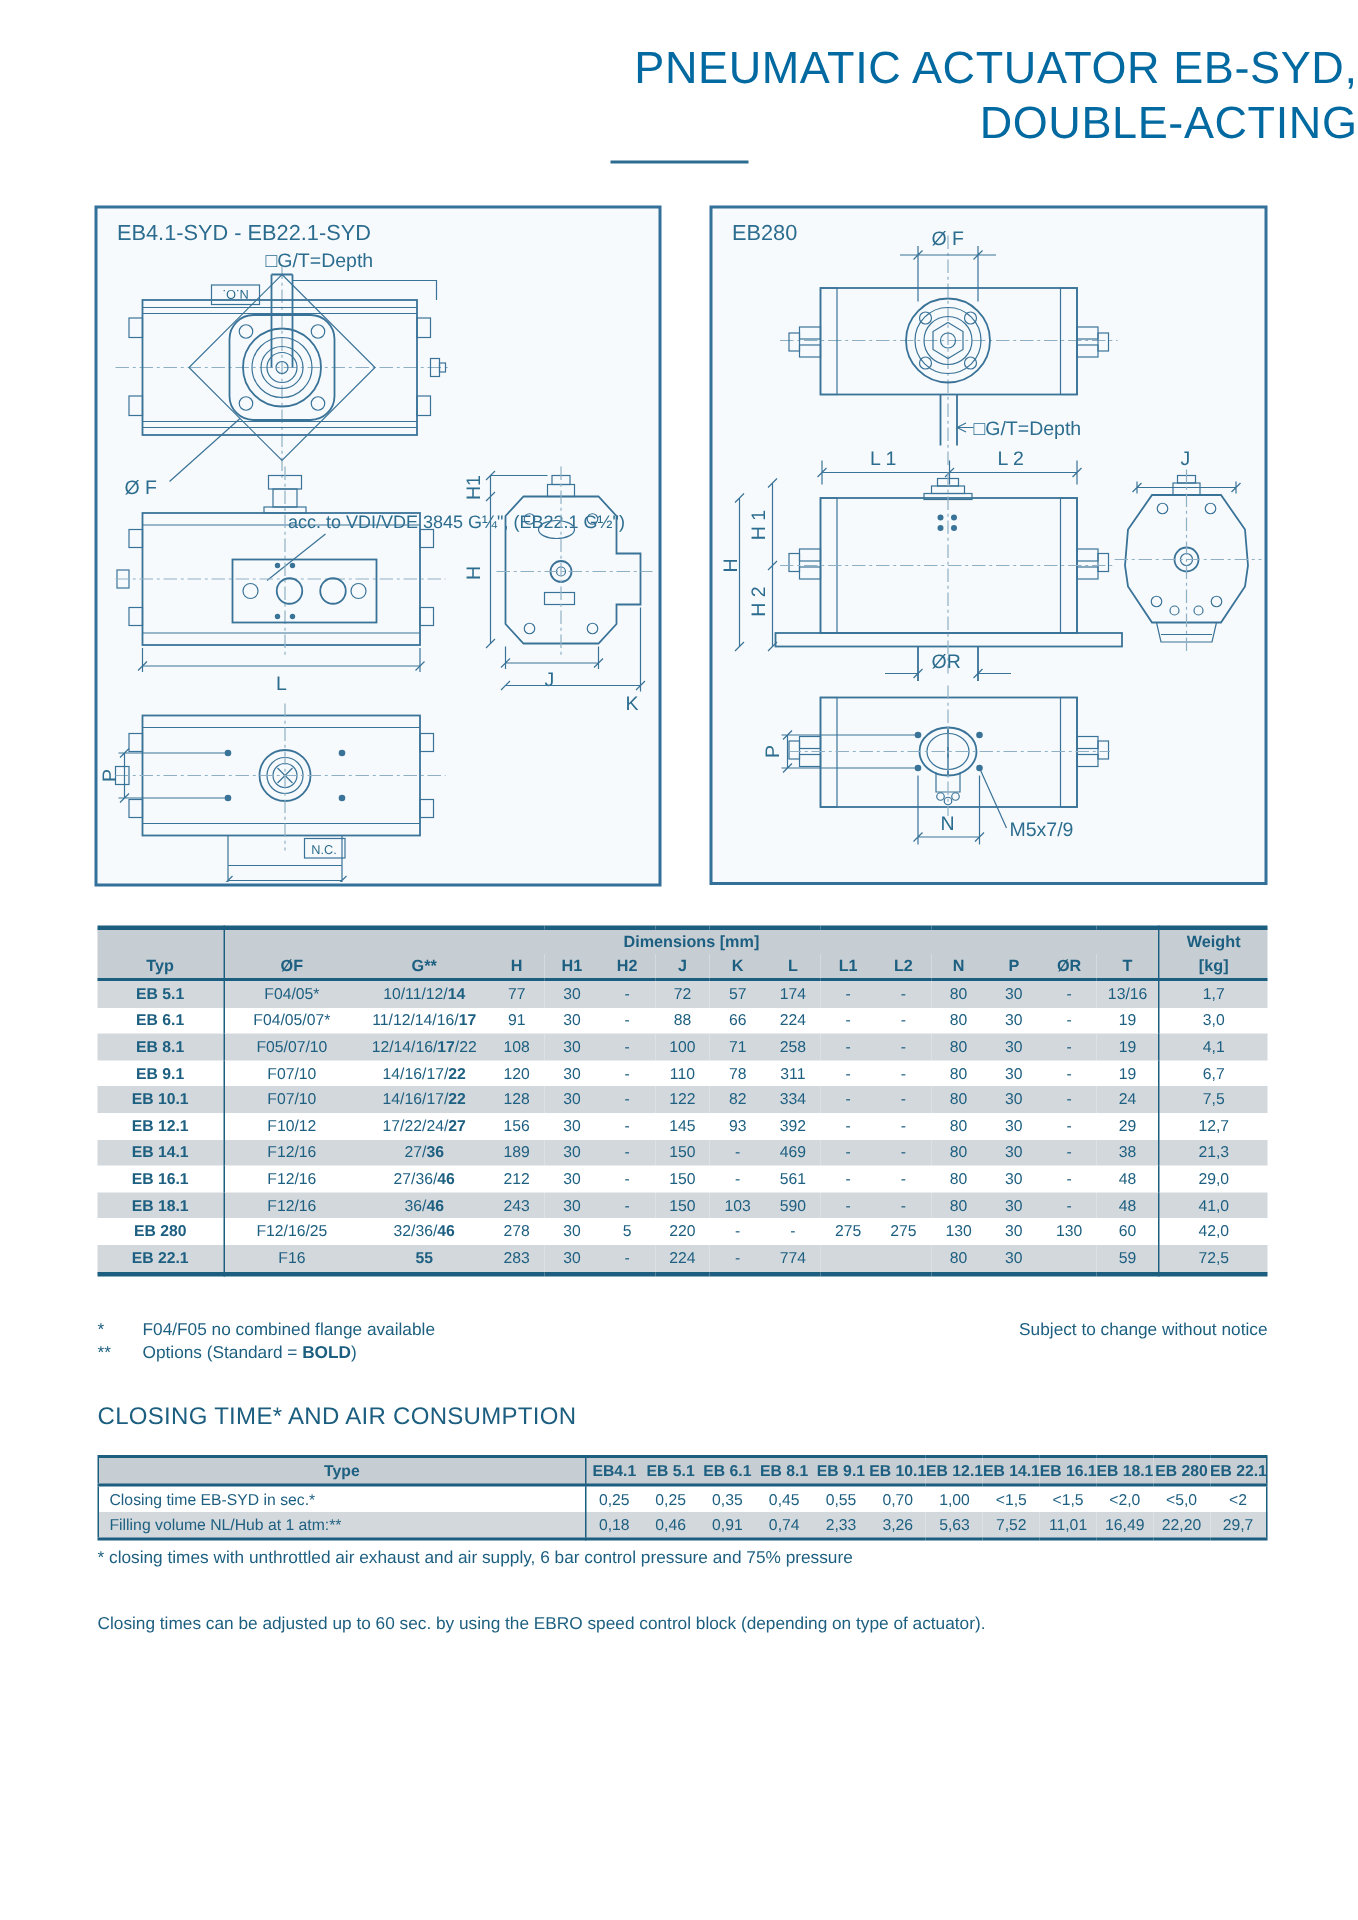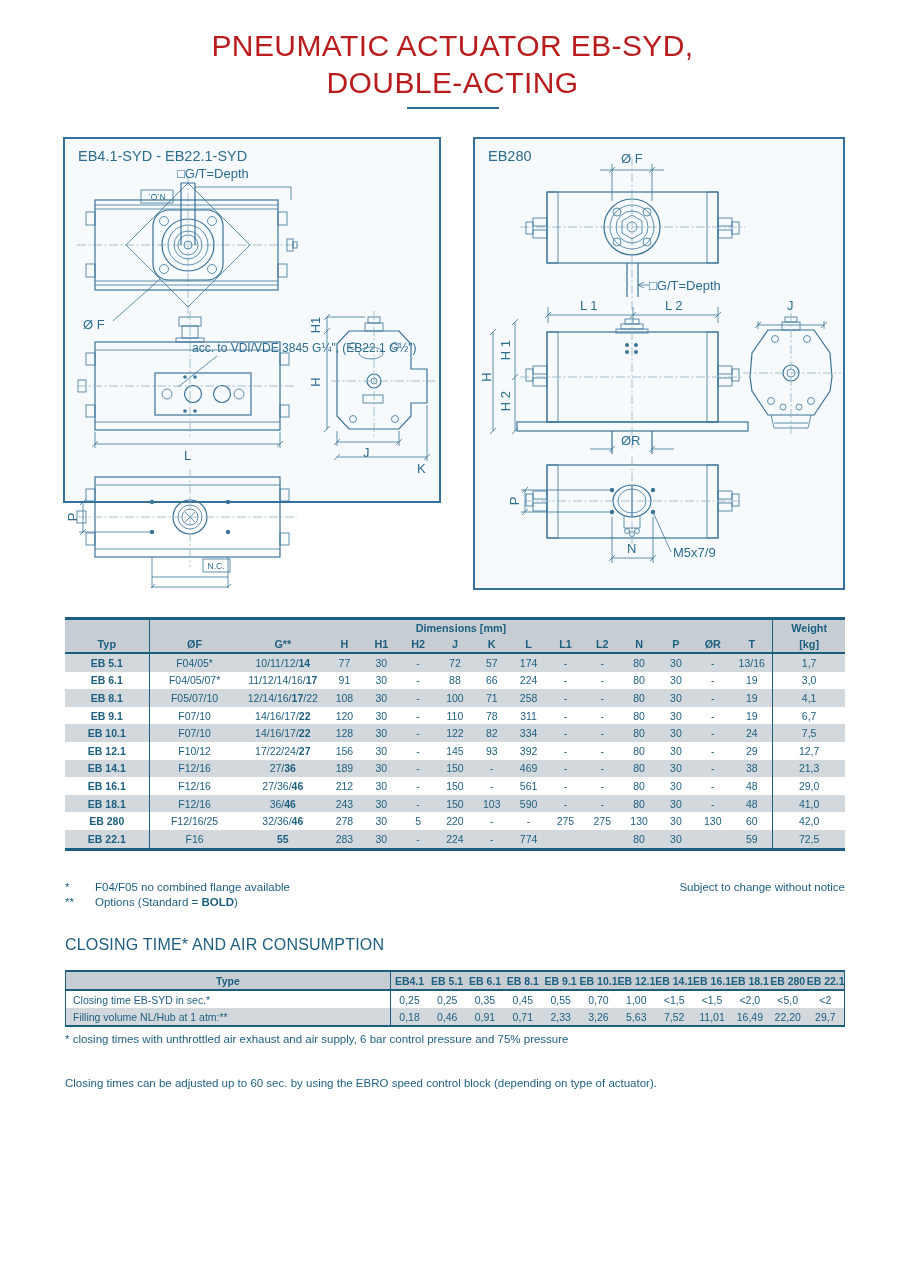--- a/index.html
+++ b/index.html
@@ -1,22 +1,22 @@
 <!DOCTYPE html>
 <html><head>
 <meta charset="utf-8">
 <style>
   *{box-sizing:border-box;margin:0;padding:0}
   html,body{width:905px;height:1280px;background:#ffffff}
   body{font-family:"Liberation Sans",sans-serif;position:relative;color:#1d5f80}
-  .title{position:absolute;top:27px;left:0;width:100%;text-align:center;color:#b91c1c;
+  .title{position:absolute;top:27px;left:0;width:100%;text-align:right;color:#0369a1;
          font-size:30px;line-height:37px;font-weight:400;letter-spacing:.4px}
   .title-underline{width:92px;height:2px;background:#2c6d8f;margin:6px auto 0}
   .dbox{position:absolute;top:137px;border:2px solid #34719a;background:#f7fafc}
-  .dbox.left{left:63px;width:378px;height:366px}
+  .dbox.left{left:63px;width:378px;height:454px}
   .dbox.right{left:473px;width:372px;height:453px}
   .dtitle{position:absolute;top:9px;left:13px;font-size:14.5px;color:#2c6d8f;z-index:2}
   .dbox svg{position:absolute;top:0;left:0}
   svg text{fill:#2c6d8f;font-family:"Liberation Sans",sans-serif}
   .lw{stroke:#3a7398;stroke-width:1.2;fill:none}
   .lt{stroke:#3a7398;stroke-width:.8;fill:none}
   .cl{stroke:#8fb0c4;stroke-width:.8;fill:none;stroke-dasharray:9 2.5 2 2.5}
   .fl{fill:#3a7398;stroke:none}
   table{border-collapse:collapse;position:absolute;left:65px;width:780px;
         font-size:10.5px;color:#1d5f80;table-layout:fixed}
@@ -583,21 +583,21 @@
         <td>&lt;1,5</td>
         <td>&lt;2,0</td>
         <td>&lt;5,0</td>
         <td>&lt;2</td>
       </tr>
       <tr class="alt">
         <td class="label">Filling volume NL/Hub at 1 atm:**</td>
         <td>0,18</td>
         <td>0,46</td>
         <td>0,91</td>
-        <td>0,71</td>
+        <td>0,74</td>
         <td>2,33</td>
         <td>3,26</td>
         <td>5,63</td>
         <td>7,52</td>
         <td>11,01</td>
         <td>16,49</td>
         <td>22,20</td>
         <td>29,7</td>
       </tr>
     </tbody>

